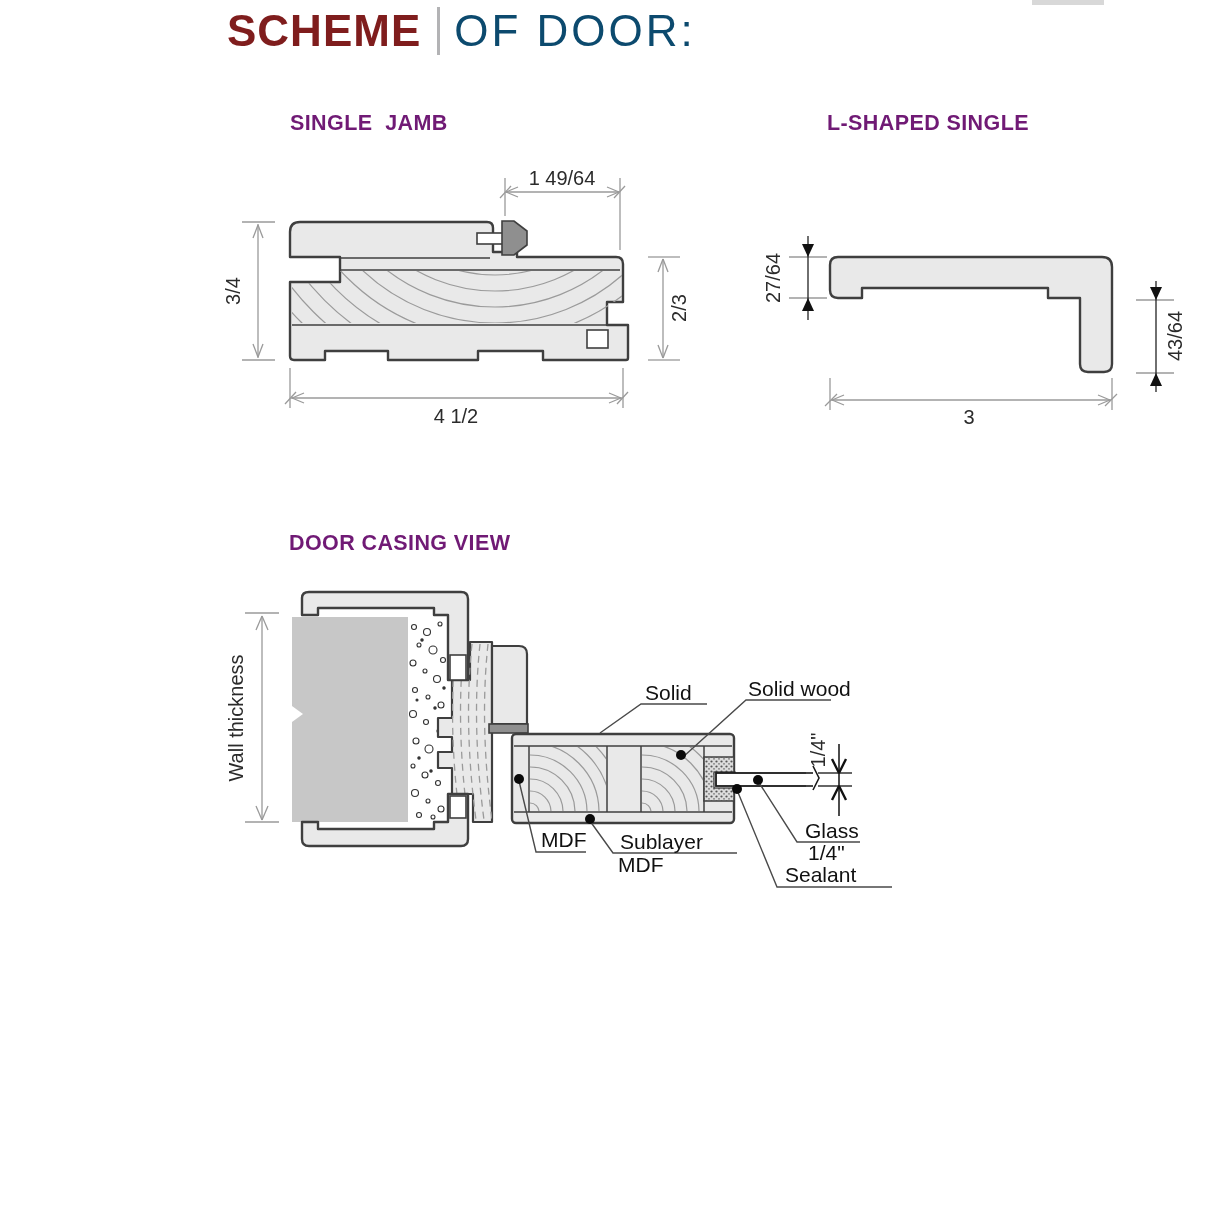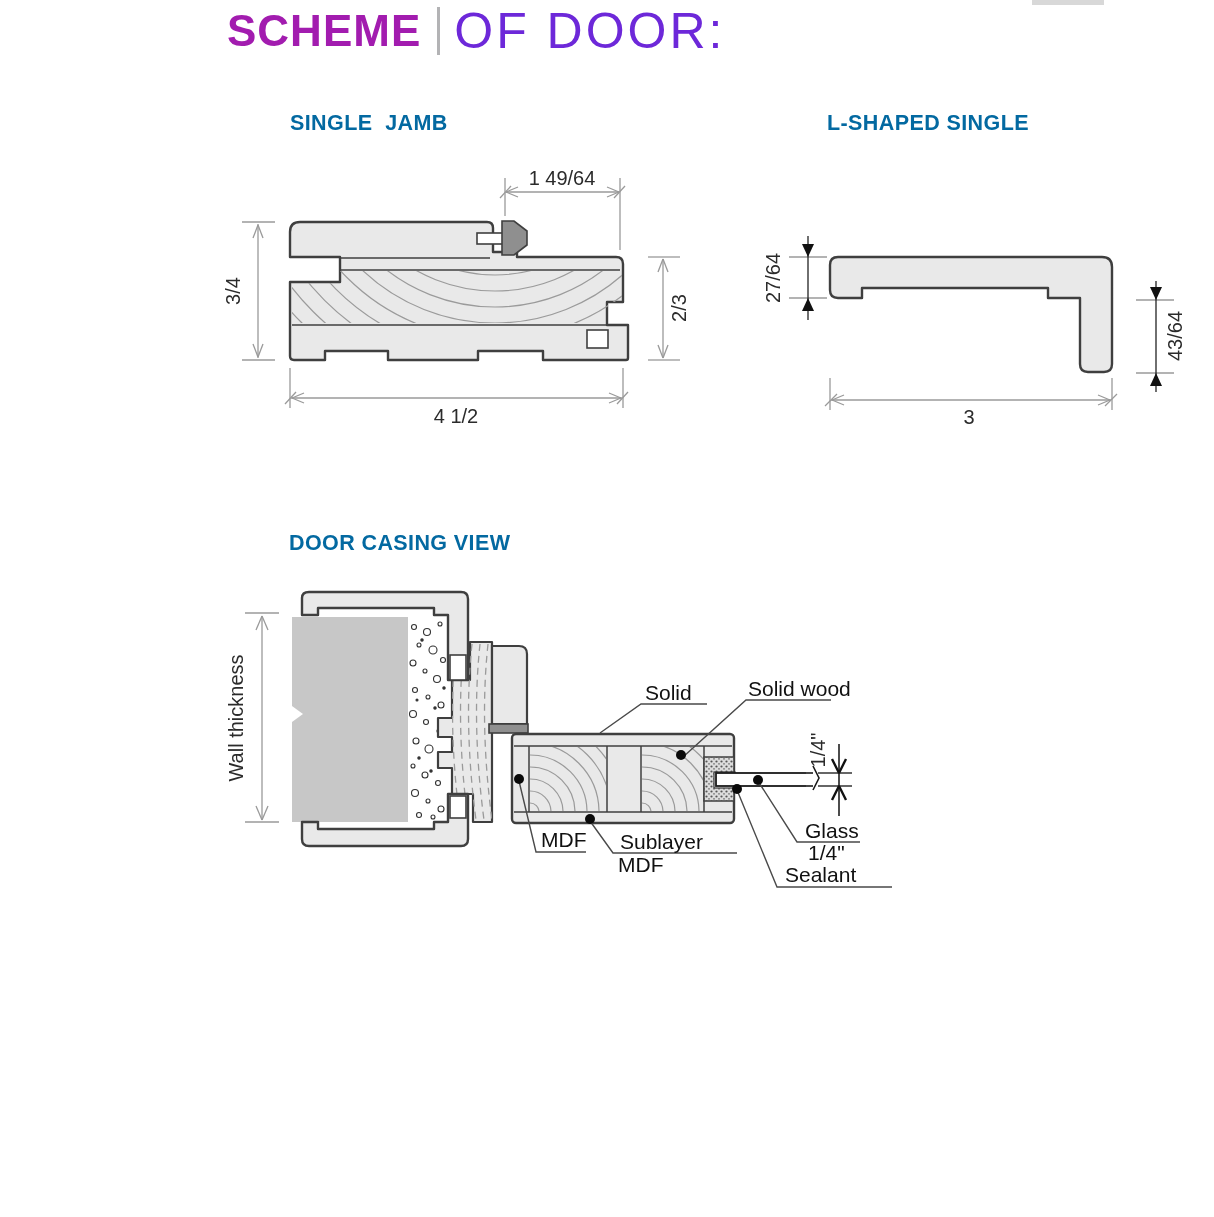--- a/index.html
+++ b/index.html
@@ -1,22 +1,22 @@
 <!DOCTYPE html>
 <html><head>
 <meta charset="utf-8">
 <style>
   html,body{margin:0;padding:0;background:#fff;}
   body{width:1214px;height:1217px;position:relative;font-family:"Liberation Sans",sans-serif;overflow:hidden;}
   svg{position:absolute;left:0;top:0;}
   .page-title{position:absolute;left:227px;top:0px;height:62px;display:flex;align-items:center;white-space:pre;}
-  .page-title .t1{font-size:44px;font-weight:bold;color:#a21caf;letter-spacing:1px;}
+  .page-title .t1{font-size:44px;font-weight:bold;color:#7f1d1d;letter-spacing:1px;}
   .page-title .divider{display:inline-block;width:3px;height:48px;background:#b3b3b5;margin:0 14px 0 16px;}
-  .page-title .t2{font-size:50px;font-weight:300;color:#6d28d9;letter-spacing:3px;}
-  .heading{position:absolute;font-size:21.5px;font-weight:bold;color:#0369a1;letter-spacing:.4px;white-space:pre;}
+  .page-title .t2{font-size:44px;font-weight:300;color:#0c4a6e;letter-spacing:3px;}
+  .heading{position:absolute;font-size:21.5px;font-weight:bold;color:#701a75;letter-spacing:.4px;white-space:pre;}
   text{font-family:"Liberation Sans",sans-serif;font-size:20px;fill:#2b2b2b;}
   .callout-text{font-size:21px;fill:#111;}
   .dim-text{font-size:20px;fill:#2b2b2b;}
 </style>
 </head>
 <body>
 
 <div class="page-title">
   <span class="t1">SCHEME</span>
   <span class="divider"></span>

